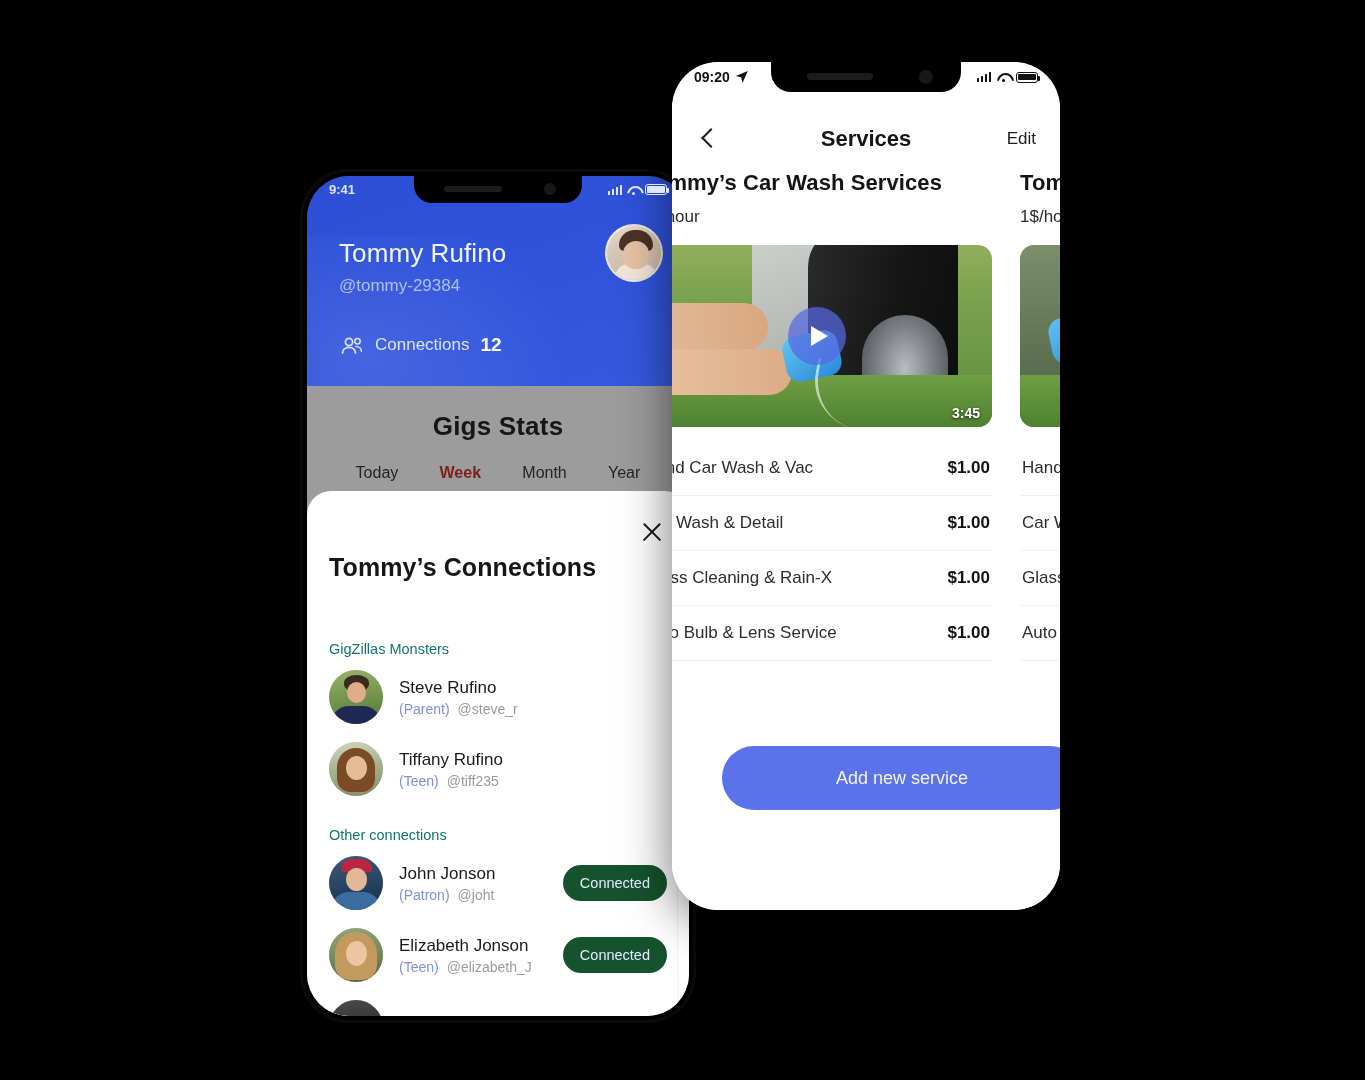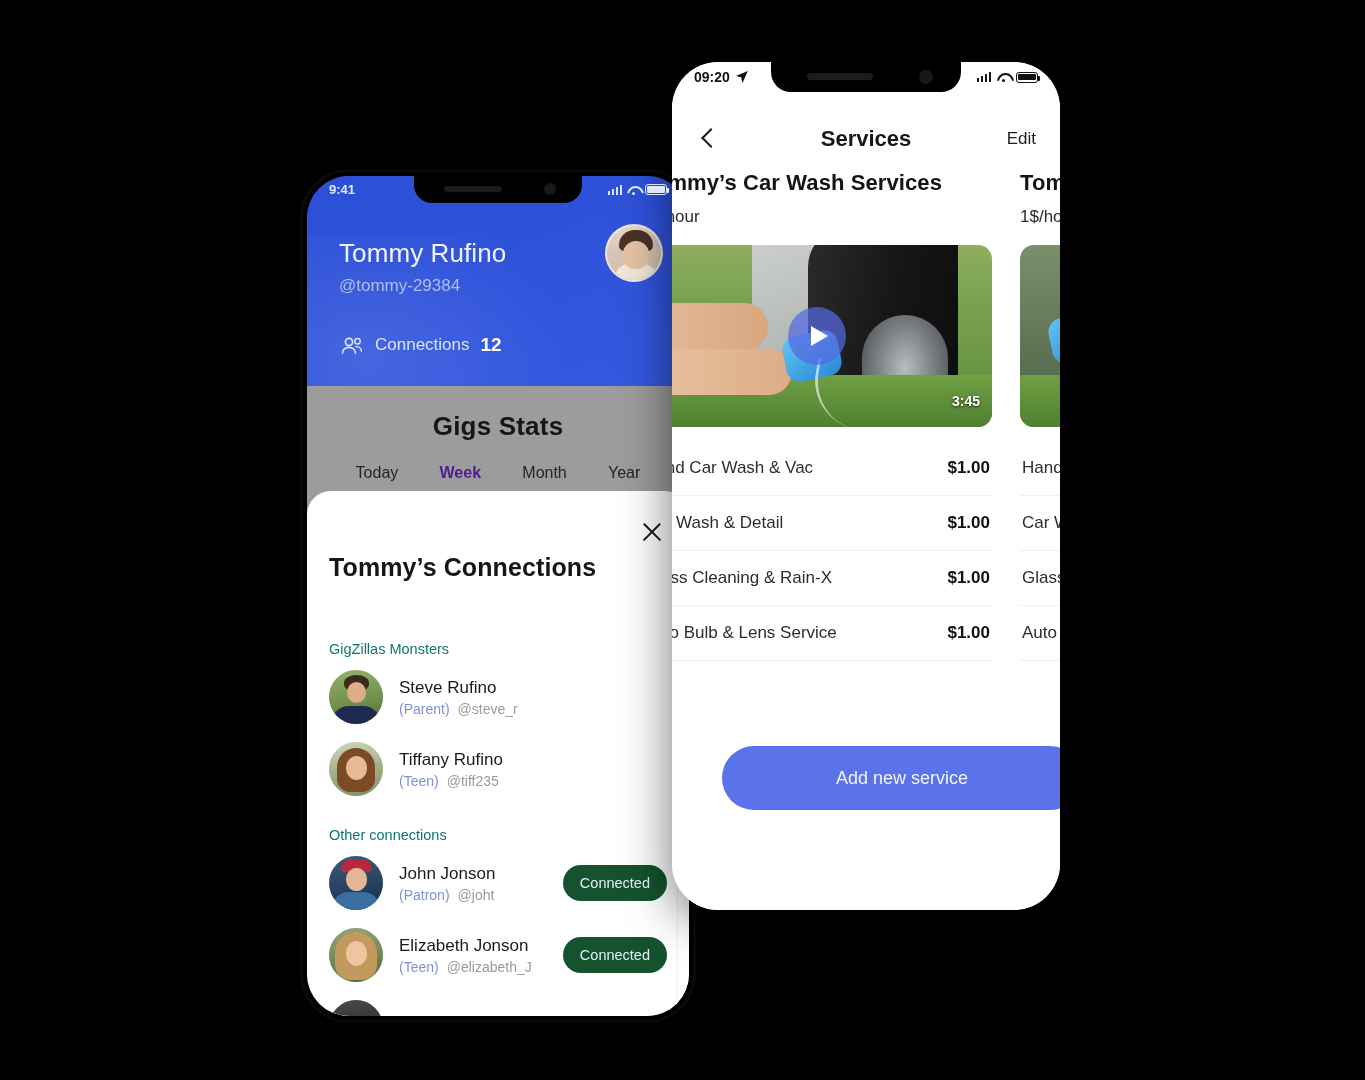--- a/index.html
+++ b/index.html
@@ -101,21 +101,21 @@
   }
   .p1-stats-title {
     text-align:center; font-size:26px; font-weight:700; color:#161616;
     padding-top:25px; letter-spacing:.2px;
   }
   .p1-tabs {
     display:flex; justify-content:space-around; align-items:center;
     padding:22px 28px 0 28px;
   }
   .p1-tab { font-size:16px; color:#242424; }
-  .p1-tab.active { color:#4c1d95; font-weight:600; }
+  .p1-tab.active { color:#7f1d1d; font-weight:600; }
 
   
   .p1-sheet {
     position:absolute; left:0; right:0; top:315px; bottom:0;
     background:#ffffff; border-radius:24px 24px 0 0; overflow:hidden;
   }
   .sheet-close {
     position:absolute; right:22px; top:26px; width:30px; height:30px;
     cursor:pointer;
   }
@@ -275,21 +275,21 @@
     width:58px; height:58px; border-radius:50%;
     background:rgba(84,104,226,.72); display:flex; align-items:center; justify-content:center;
     cursor:pointer;
   }
   .play-btn::after {
     content:""; width:0; height:0; margin-left:5px;
     border-left:17px solid #ffffff;
     border-top:10px solid transparent; border-bottom:10px solid transparent;
   }
   .svc-dur {
-    position:absolute; right:12px; bottom:18px; color:#fff;
+    position:absolute; right:12px; bottom:6px; color:#fff;
     font-size:14px; font-weight:700; text-shadow:0 1px 3px rgba(0,0,0,.7);
   }
 
   .svc-list { margin-top:14px; }
   .svc-item {
     display:flex; align-items:center; justify-content:space-between;
     padding:17px 2px; border-bottom:1px solid #f0f0f5;
   }
   .svc-item-name { font-size:17px; color:#2d2d2d; }
   .svc-item-price { font-size:17px; font-weight:700; color:#111; }

